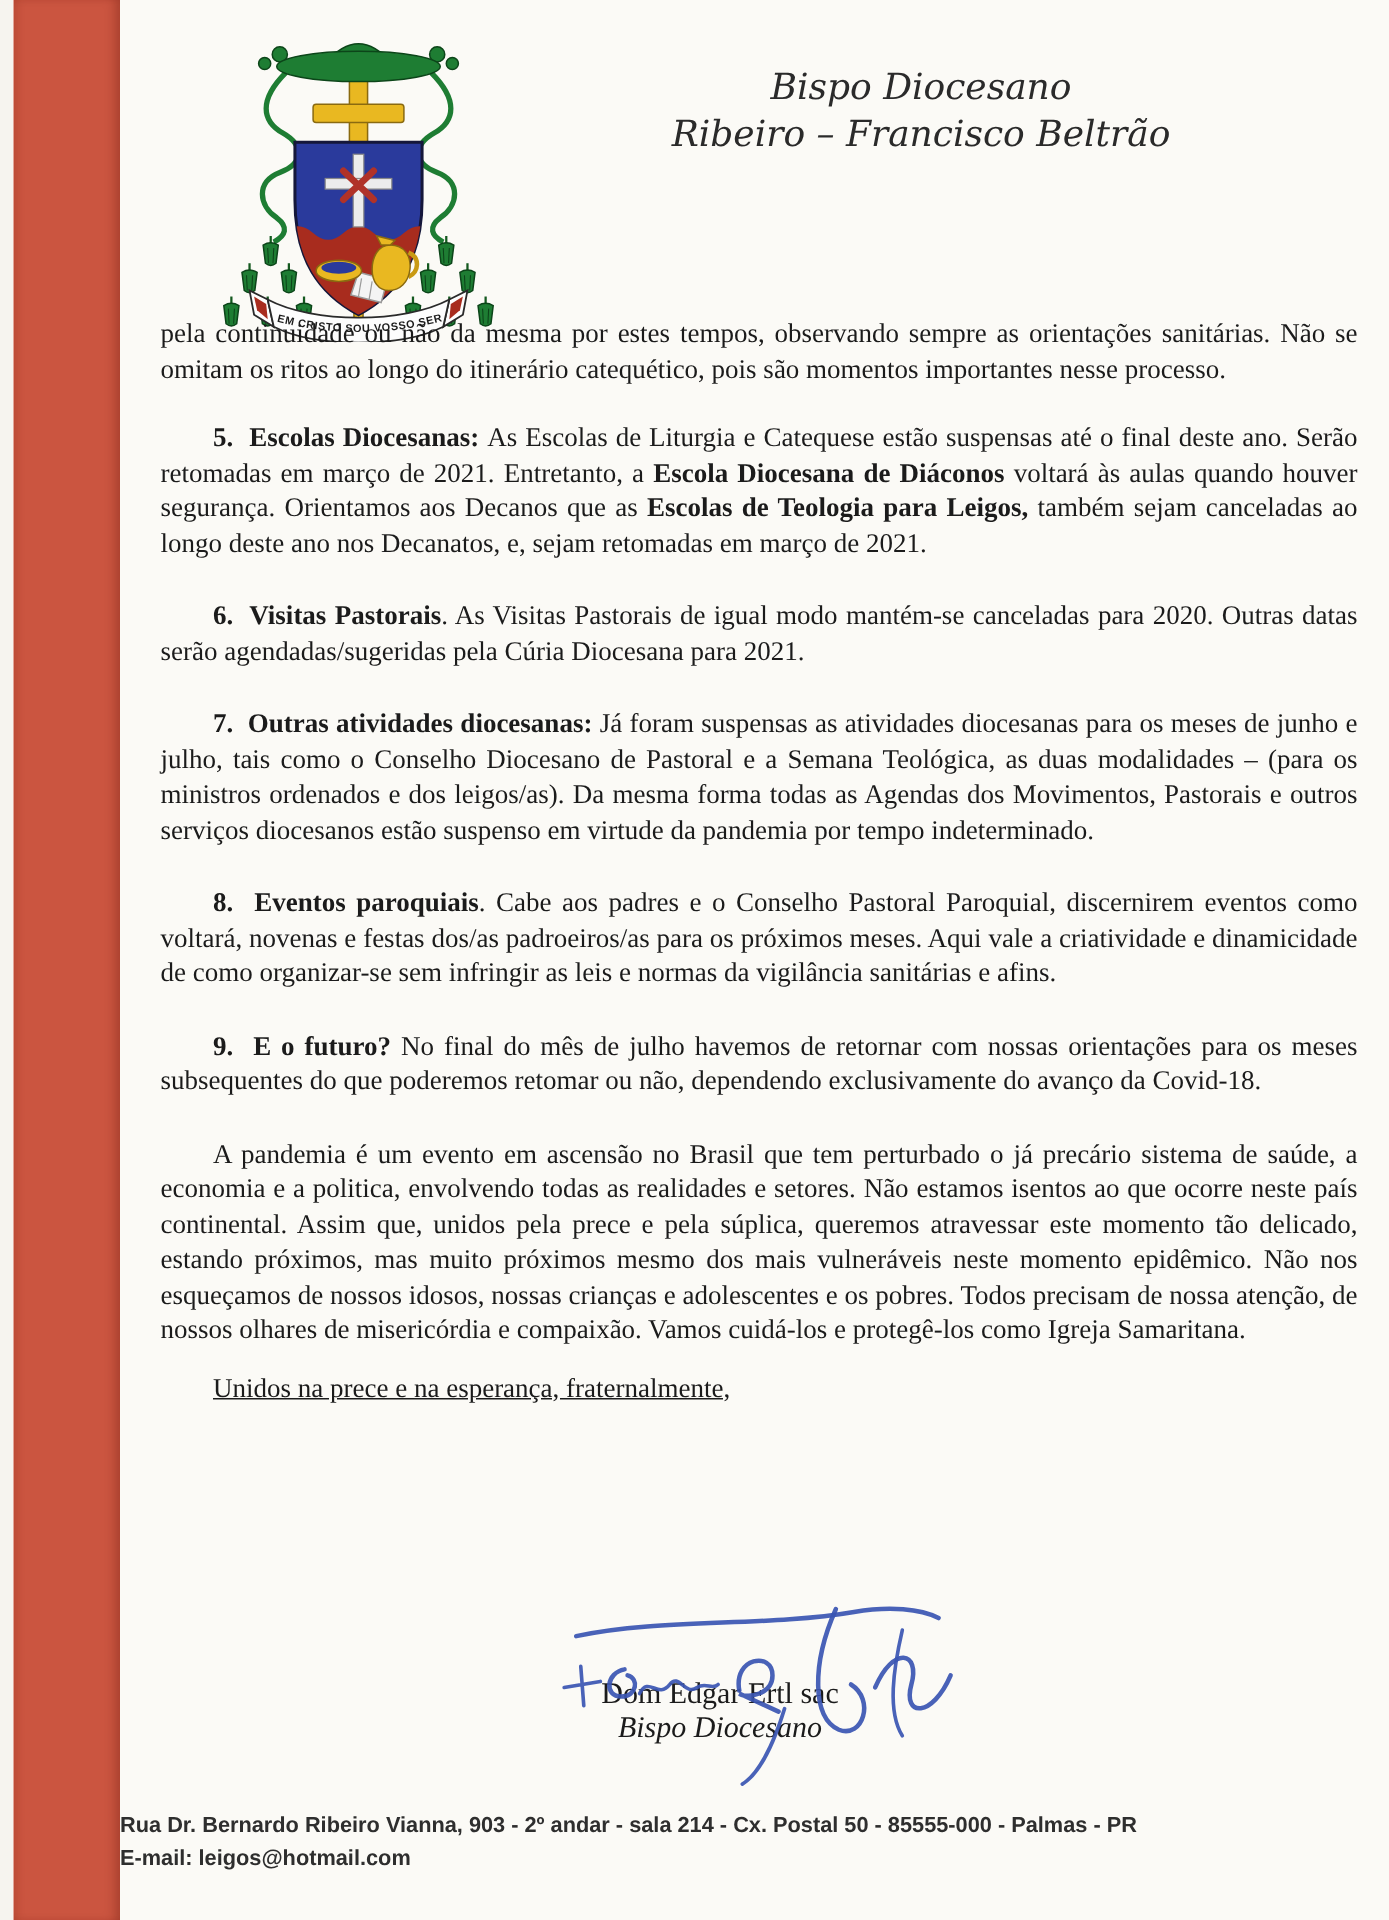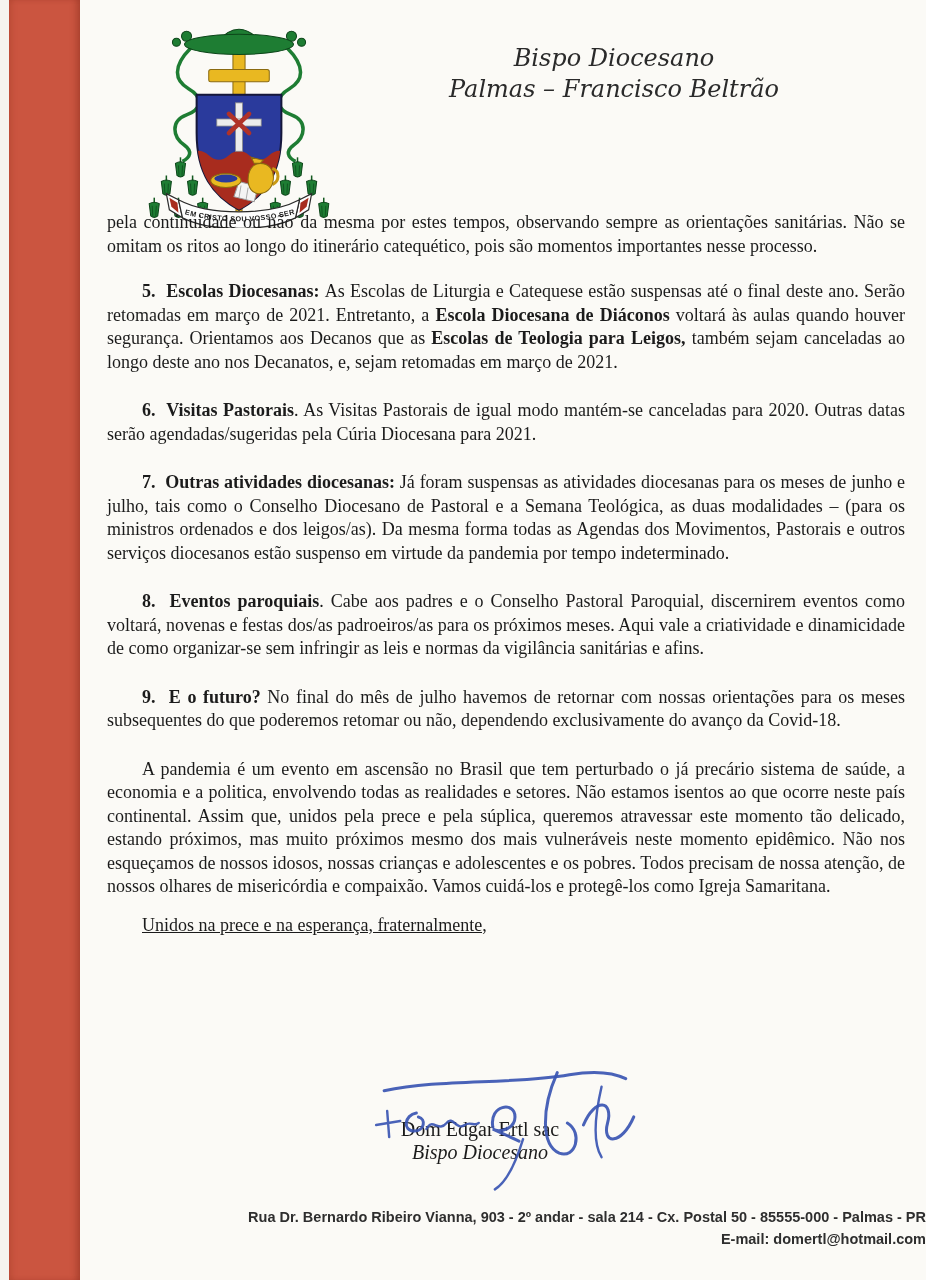--- a/index.html
+++ b/index.html
@@ -51,21 +51,21 @@
   .closing{margin:0; text-indent:35px;text-decoration:underline;}
 
   .sig-ink{position:absolute; left:360px; top:1060px; width:312px; height:134px; z-index:3; pointer-events:none;}
   .ink{stroke:var(--ink-blue); fill:none; stroke-width:3; stroke-linecap:round; opacity:.92;}
   .ink-thin{stroke-width:2.4;}
 
   .sig-block{position:absolute; left:338px; top:1118px; width:284px; text-align:center;
     font:400 20px/23px "Liberation Serif", serif; color:var(--text); z-index:2;}
   .sig-role{font-style:italic;}
 
-  .footer{position:absolute; left:80px; top:1206px; width:846px; text-align:right;
+  .footer{position:absolute; left:80px; top:1206px; width:846px; text-align:left;
     font:700 14.5px/22px "Liberation Sans", sans-serif; color:#2e2e2e;}
 </style>
 </head>
 <body>
 
 <div class="page">
 
   <div class="scan-edge"></div>
   <div class="red-strip"></div>
 
@@ -145,21 +145,21 @@
       <path class="c-red" d="M 181,182 L 173,187 L 172,197 L 179,191 Z"></path>
       <path class="c-white" d="M 52,184 C 82,200 142,200 172,184 L 168,202 C 140,216 84,216 56,202 Z"></path>
       <text class="motto-text">
         <textPath href="#mottoPath" startOffset="2">EM CRISTO SOU VOSSO SERVO</textPath>
       </text>
     </g>
   </svg>
 
   <div class="letterhead">
     <div class="lh-sub">Bispo Diocesano</div>
-    <div class="lh-sub2">Palmas – Francisco Beltrão</div>
+    <div class="lh-sub2">Ribeiro – Francisco Beltrão</div>
   </div>
 
   <div class="doc-body">
     <p class="cont"><span>pela continuidade ou não da mesma por estes tempos, observando sempre as orientações sanitárias. Não se omitam os ritos ao longo do itinerário catequético, pois são momentos importantes nesse processo.</span></p>
     <p><b>5.&nbsp; Escolas Diocesanas: </b><span>As Escolas de Liturgia e Catequese estão suspensas até o final deste ano. Serão retomadas em março de 2021. Entretanto, a </span><b>Escola Diocesana de Diáconos</b><span> voltará às aulas quando houver segurança. Orientamos aos Decanos que as </span><b>Escolas de Teologia para Leigos,</b><span> também sejam canceladas ao longo deste ano nos Decanatos, e, sejam retomadas em março de 2021.</span></p>
     <p><b>6.&nbsp; Visitas Pastorais</b><span>. As Visitas Pastorais de igual modo mantém-se canceladas para 2020. Outras datas serão agendadas/sugeridas pela Cúria Diocesana para 2021.</span></p>
     <p><b>7.&nbsp; Outras atividades diocesanas: </b><span>Já foram suspensas as atividades diocesanas para os meses de junho e julho, tais como o Conselho Diocesano de Pastoral e a Semana Teológica, as duas modalidades – (para os ministros ordenados e dos leigos/as). Da mesma forma todas as Agendas dos Movimentos, Pastorais e outros serviços diocesanos estão suspenso em virtude da pandemia por tempo indeterminado.</span></p>
     <p><b>8.&nbsp; Eventos paroquiais</b><span>. Cabe aos padres e o Conselho Pastoral Paroquial, discernirem eventos como voltará, novenas e festas dos/as padroeiros/as para os próximos meses. Aqui vale a criatividade e dinamicidade de como organizar-se sem infringir as leis e normas da vigilância sanitárias e afins.</span></p>
     <p><b>9.&nbsp; E o futuro? </b><span>No final do mês de julho havemos de retornar com nossas orientações para os meses subsequentes do que poderemos retomar ou não, dependendo exclusivamente do avanço da Covid-18.</span></p>
     <p class="final"><span>A pandemia é um evento em ascensão no Brasil que tem perturbado o já precário sistema de saúde, a economia e a politica, envolvendo todas as realidades e setores. Não estamos isentos ao que ocorre neste país continental. Assim que, unidos pela prece e pela súplica, queremos atravessar este momento tão delicado, estando próximos, mas muito próximos mesmo dos mais vulneráveis neste momento epidêmico. Não nos esqueçamos de nossos idosos, nossas crianças e adolescentes e os pobres. Todos precisam de nossa atenção, de nossos olhares de misericórdia e compaixão. Vamos cuidá-los e protegê-los como Igreja Samaritana.</span></p>
@@ -178,16 +178,16 @@
     <path class="ink ink-thin" d="M 162,78 C 154,104 144,122 134,128"></path>
   </svg>
 
   <div class="sig-block">
     <div>Dom Edgar Ertl sac</div>
     <div class="sig-role">Bispo Diocesano</div>
   </div>
 
   <div class="footer">
     <div>Rua Dr. Bernardo Ribeiro Vianna, 903 - 2º andar - sala 214 - Cx. Postal 50 - 85555-000 - Palmas - PR</div>
-    <div>E-mail: domertl@hotmail.com</div>
+    <div>E-mail: leigos@hotmail.com</div>
   </div>
 
 </div>
 
 </body></html>

